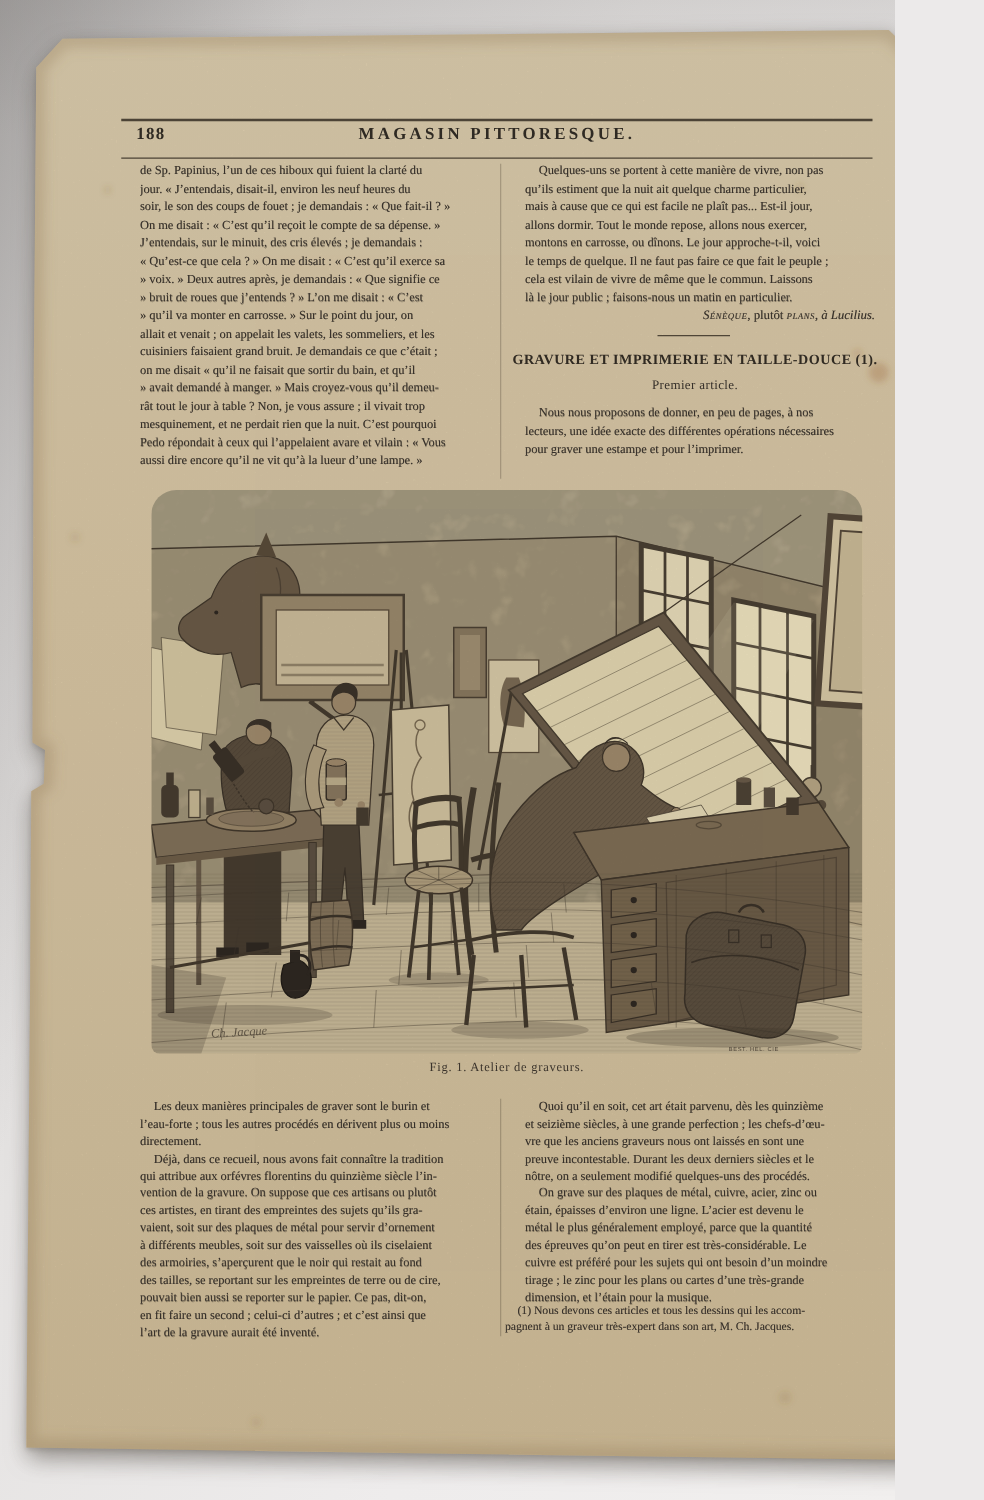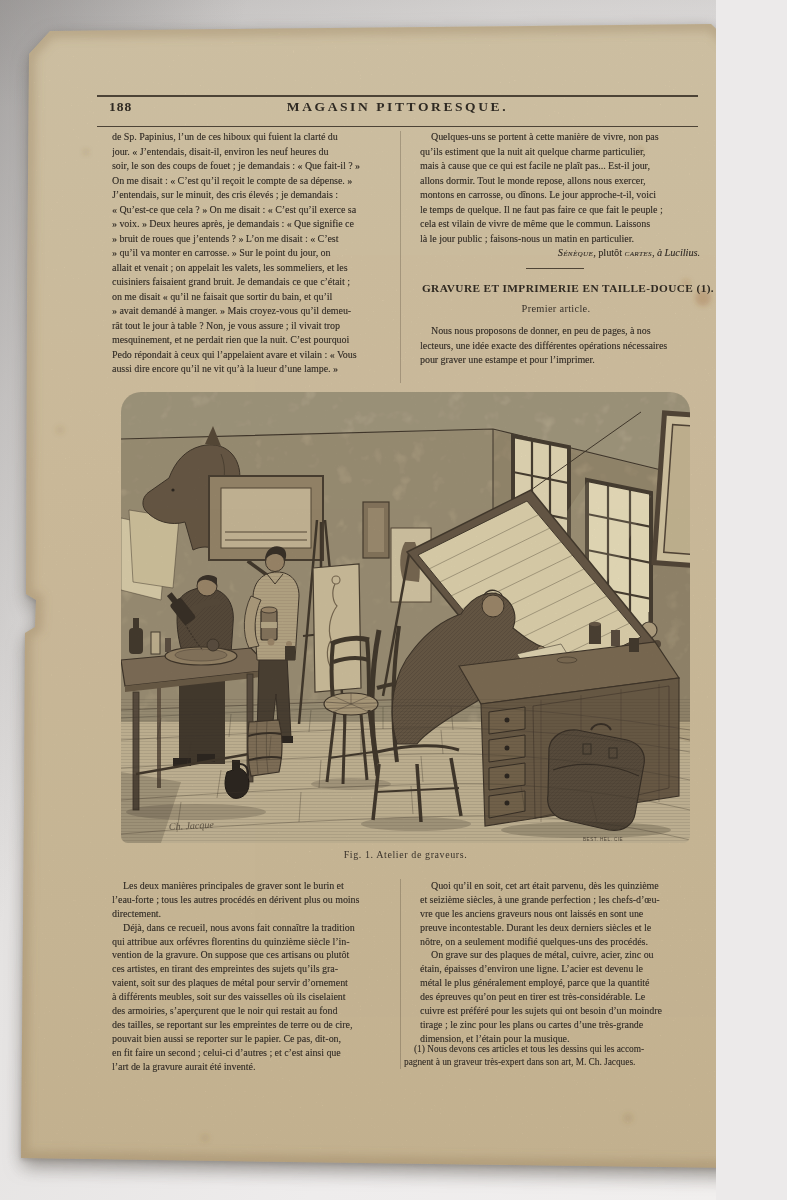--- a/index.html
+++ b/index.html
@@ -92,21 +92,21 @@
   <div class="jtitle" style="left:97px;top:99px;width:601px;">MAGASIN PITTORESQUE.</div>
   <div class="rule" style="left:97px;top:126px;width:601px;height:1px;"></div>
 
   <div class="tcol" style="left:96px;top:130px;">
       <div class="line">de Sp. Papinius, l’un de ces hiboux qui fuient la clarté du</div>
       <div class="line">jour. « J’entendais, disait-il, environ les neuf heures du</div>
       <div class="line">soir, le son des coups de fouet ; je demandais : « Que fait-il ? »</div>
       <div class="line">On me disait : « C’est qu’il reçoit le compte de sa dépense. »</div>
       <div class="line">J’entendais, sur le minuit, des cris élevés ; je demandais :</div>
       <div class="line">« Qu’est-ce que cela ? » On me disait : « C’est qu’il exerce sa</div>
-      <div class="line">» voix. » Deux heures après, je demandais : « Que signifie ce</div>
+      <div class="line">» voix. » Deux autres après, je demandais : « Que signifie ce</div>
       <div class="line">» bruit de roues que j’entends ? » L’on me disait : « C’est</div>
       <div class="line">» qu’il va monter en carrosse. » Sur le point du jour, on</div>
       <div class="line">allait et venait ; on appelait les valets, les sommeliers, et les</div>
       <div class="line">cuisiniers faisaient grand bruit. Je demandais ce que c’était ;</div>
       <div class="line">on me disait « qu’il ne faisait que sortir du bain, et qu’il</div>
       <div class="line">» avait demandé à manger. » Mais croyez-vous qu’il demeu-</div>
       <div class="line">rât tout le jour à table ? Non, je vous assure ; il vivait trop</div>
       <div class="line">mesquinement, et ne perdait rien que la nuit. C’est pourquoi</div>
       <div class="line">Pedo répondait à ceux qui l’appelaient avare et vilain : « Vous</div>
       <div class="line">aussi dire encore qu’il ne vit qu’à la lueur d’une lampe. »</div>
@@ -115,26 +115,26 @@
       <div class="line para-first">Quelques-uns se portent à cette manière de vivre, non pas</div>
       <div class="line">qu’ils estiment que la nuit ait quelque charme particulier,</div>
       <div class="line">mais à cause que ce qui est facile ne plaît pas... Est-il jour,</div>
       <div class="line">allons dormir.  Tout le monde repose, allons nous exercer,</div>
       <div class="line">montons en carrosse, ou dînons. Le jour approche-t-il, voici</div>
       <div class="line">le temps de quelque. Il ne faut pas faire ce que fait le peuple ;</div>
       <div class="line">cela est vilain de vivre de même que le commun. Laissons</div>
       <div class="line">là le jour public ; faisons-nous un matin en particulier.</div>
     </div>
   <div class="attrib" style="left:404px;top:247px;">
-    <span class="sc">Sénèque</span><span>, plutôt </span><span class="sc">cartes</span><span>, </span><span class="it">à Lucilius.</span>
+    <span class="sc">Sénèque</span><span>, plutôt </span><span class="sc">plans</span><span>, </span><span class="it">à Lucilius.</span>
   </div>
   <div class="divider" style="left:400px;top:131px;height:252px;"></div>
 
   <div class="sec-rule" style="left:526px;top:268px;width:58px;"></div>
-  <div class="heading" style="left:404px;top:282px;margin-left:12px;">GRAVURE ET IMPRIMERIE EN TAILLE-DOUCE (1).</div>
+  <div class="heading" style="left:404px;top:282px;">GRAVURE ET IMPRIMERIE EN TAILLE-DOUCE (1).</div>
   <div class="subheading" style="left:404px;top:303px;">Premier article.</div>
   <div class="tcol" style="left:404px;top:324px;">
       <div class="line para-first">Nous nous proposons de donner, en peu de pages, à nos</div>
       <div class="line">lecteurs, une idée exacte des différentes opérations nécessaires</div>
       <div class="line">pour graver une estampe et pour l’imprimer.</div>
     </div>
 
   <div class="engraving">
   <svg width="569" height="451" viewBox="0 0 569 451">
     <defs>

